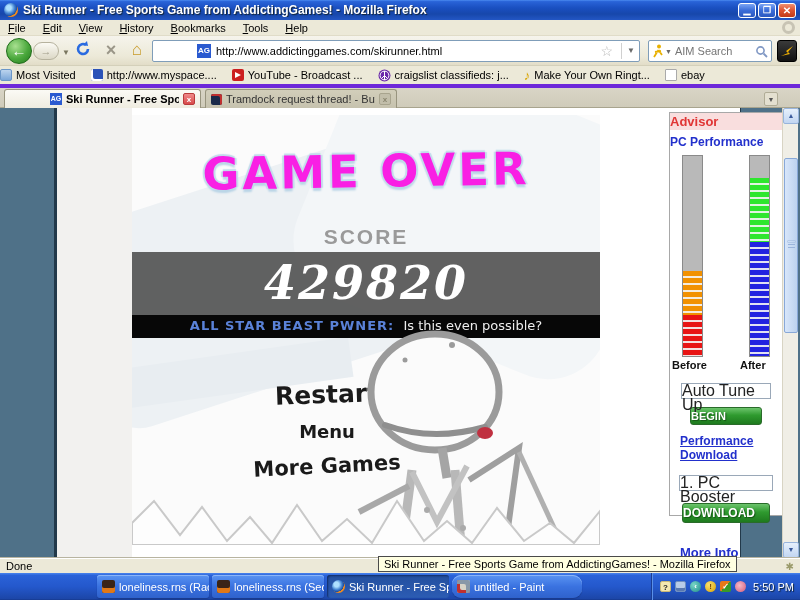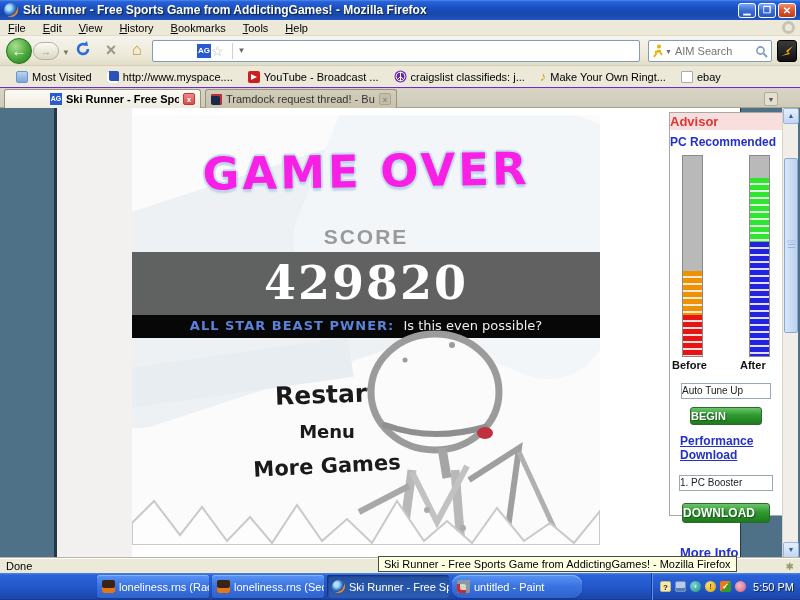--- a/index.html
+++ b/index.html
@@ -46,21 +46,21 @@
   .url-drop { color:#6a6a6a; font-size:8px; border-left:1px solid #d0d0d0; padding-left:5px; height:16px; line-height:16px; }
   .searchbox { position:absolute; left:648px; top:4px; width:124px; height:22px; background:#fff;
     border:1px solid #7f9db9; border-radius:2px; display:flex; align-items:center; padding:0 3px; }
   .search-input { border:none; outline:none; flex:1; min-width:0; font-size:11px; font-family:"Liberation Sans",sans-serif; color:#444; }
   .drop-sm { font-size:7px; color:#6a6a6a; margin:0 3px 0 1px; }
   .go-btn { position:absolute; left:777px; top:4px; width:20px; height:22px; border-radius:3px;
     background:linear-gradient(to bottom,#3a3a3a,#111); border:1px solid #000; display:flex; align-items:center; justify-content:center; }
 
   
   .bookmarksbar { position:absolute; left:0; top:66px; width:800px; height:22px; background:#ece9d8;
-    border-bottom:1px solid #6d28d9; display:flex; align-items:center; gap:15px; padding-left:16px; }
+    border-bottom:4px solid #6d28d9; display:flex; align-items:center; gap:15px; padding-left:0; }
   .bm { display:flex; align-items:center; gap:4px; color:#000; white-space:nowrap; }
   .bm-ico { width:12px; height:12px; border-radius:2px; display:inline-block; flex:0 0 auto; }
 
   
   .tabbar { position:absolute; left:0; top:88px; width:800px; height:20px;
     background:linear-gradient(to bottom,#d9d5c6,#cfcbba); border-bottom:1px solid #a8a48e; }
   .tab { position:absolute; top:1px; height:19px; display:flex; align-items:center; padding:0 5px; gap:4px;
     border:1px solid #98947e; border-bottom:none; border-radius:3px 3px 0 0; }
   .tab.active { left:4px; width:197px; background:linear-gradient(to bottom,#fbfaf5,#efece0); font-weight:bold; }
   .tab.inactive { left:205px; width:192px; background:linear-gradient(to bottom,#d2ceba,#c6c2ae); color:#333; }
@@ -79,21 +79,21 @@
 
   .game { position:absolute; left:75px; top:7px; width:468px; height:430px; background:#fbfbfb; overflow:hidden; }
   .snow1 { position:absolute; left:-60px; top:60px; width:380px; height:210px; background:#edf1f4; transform:rotate(-18deg); border-radius:40px; }
   .snow2 { position:absolute; left:180px; top:-30px; width:330px; height:260px; background:#f3f6f8; transform:rotate(22deg); border-radius:60px; }
   .snow3 { position:absolute; left:-40px; top:240px; width:260px; height:40px; background:#e8edf1; transform:rotate(-8deg); }
   .game-over { position:absolute; left:0; top:30px; width:100%; text-align:center;
     font-family:"DejaVu Sans", cursive, sans-serif; font-size:45px; font-weight:bold; letter-spacing:3px; color:#f91fe4;
     text-shadow:-2px 0 1px #c3dcec, 2px 0 1px #c3dcec, 0 -2px 1px #c3dcec, 0 3px 2px #b9d4e6; transform:rotate(-1deg); }
   .score-label { position:absolute; left:0; top:110px; width:100%; text-align:center;
     font-size:21px; font-weight:bold; letter-spacing:2px; color:#9a9a9a; }
-  .score-band { position:absolute; left:0; top:137px; width:100%; height:76px; background:rgba(88,88,88,.95); }
+  .score-band { position:absolute; left:0; top:137px; width:100%; height:76px; background:rgba(88,88,88,.95);font-style:italic; }
   .score-num { width:100%; text-align:center; font-family:"DejaVu Serif", serif; font-weight:bold; font-size:46px;
     color:#fff; line-height:63px; letter-spacing:2px; }
   .rank-band { position:absolute; left:0; top:200px; width:100%; height:23px; background:#070707; text-align:center;
     font-family:"DejaVu Sans", cursive, sans-serif; font-size:13px; line-height:22px; }
   .rank-name { color:#5a82d8; font-weight:bold; letter-spacing:1px; }
   .rank-comment { color:#eee; margin-left:5px; }
   .game-menu { position:absolute; left:115px; top:265px; width:160px; text-align:center;
     font-family:"DejaVu Sans", cursive, sans-serif; color:#1a1a1a; }
   .game-menu-item { margin-bottom:12px; font-weight:bold; }
   .gm-restart { font-size:25px; transform:rotate(-2deg); }
@@ -110,21 +110,21 @@
   .gauges { position:relative; height:206px; margin-top:6px; }
   .gauge { position:absolute; top:0; width:21px; height:202px; border:1px solid #8a8a8a; background:#b9b9b9; }
   .gauge .seg { width:100%; }
   .striped { background-image:repeating-linear-gradient(to bottom, transparent 0 5px, rgba(245,245,245,.9) 5px 7px); }
   .g-before { left:12px; }
   .g-after { left:79px; }
   .gauge-label { position:absolute; top:204px; font-weight:bold; font-size:11px; color:#111; }
   .gl-before { left:2px; width:42px; }
   .gl-after { left:70px; width:40px; }
   .ad-select { margin:22px auto 0; width:90px; height:16px; border:1px solid #9aa8b8; background:#fff;
-    font-size:10px; line-height:14px; color:#222; }
+    font-size:16px; line-height:14px; color:#222; }
   .btn-green { margin:8px auto 0; border:1px solid #2a6b2a; border-radius:3px; color:#fff; font-weight:bold;
     background:linear-gradient(to bottom,#6cc46c,#2f9a2f 45%,#1e7a1e); text-shadow:1px 1px 1px #155515; }
   .btn-begin { width:72px; height:18px; font-size:11px; line-height:16px; }
   .btn-download { width:88px; height:20px; font-size:12px; line-height:18px; margin-top:12px; }
   .ad-link { display:block; margin:9px auto 0; width:92px; color:#2230cc; font-weight:bold; font-size:12px;
     text-decoration:underline; line-height:1.2; }
   .ad-link.small { font-size:13px; margin-top:22px; }
   .ad-brand { margin-top:2px; font-size:8px; color:#c0b4b4; letter-spacing:1px; }
 
   
@@ -192,20 +192,21 @@
   <div class="tool-ico" style="left:72px;">
     <svg width="18" height="18" viewBox="0 0 18 18">
         <path d="M14 9a5 5 0 1 1-2-4" fill="none" stroke="#2a6be0" stroke-width="2.6"></path>
         <path d="M13 1 L14 6 L9 5 Z" fill="#2a6be0"></path>
       </svg>
   </div>
   <div class="tool-ico" style="left:100px; color:#9a9688; font-size:18px; font-weight:bold; line-height:20px;">×</div>
   <div class="tool-ico" style="left:126px; color:#c89a28; font-size:17px; line-height:20px;">⌂</div>
   <div class="urlbar">
     <div class="favicon-ag">AG</div>
+    <div class="url-text">http://www.addictinggames.com/skirunner.html</div>
     <div class="star">☆</div>
     <div class="url-drop">▼</div>
   </div>
   <div class="searchbox">
     <svg width="12" height="14" viewBox="0 0 12 14">
         <circle cx="7" cy="2.5" r="2" fill="#e8b000"></circle>
         <path d="M2 13 C4 10 5 8 6.5 6 M3 8 L9 7 M6.5 6 L10 11" stroke="#e8b000" stroke-width="1.8" fill="none"></path>
       </svg>
     <span class="drop-sm">▼</span>
     <input class="search-input" placeholder="AIM Search" style="">
@@ -314,21 +315,21 @@
         <circle cx="106" cy="198" r="3" fill="#aaa"></circle>
       </svg>
 
       <svg class="mountains" width="468" height="62" viewBox="0 0 468 62">
         <path d="M0 62 L0 40 L22 18 L48 52 L70 24 L95 58 L118 34 L140 60 L165 22 L190 58 L215 36 L240 60 L265 18 L292 58 L315 38 L340 60 L365 25 L392 58 L418 40 L442 60 L468 28 L468 62 Z" fill="#fdfdfd" stroke="#c9c9c9" stroke-width="2"></path>
       </svg>
     </div>
 
     <div class="ad">
       <div class="ad-header">Advisor</div>
-      <div class="ad-sub">PC Recommended</div>
+      <div class="ad-sub">PC Performance</div>
       <div class="gauges">
         <div class="gauge g-before">
           <div class="seg" style="height:115px; background:#b9b9b9;"></div>
           <div class="seg striped" style="height:44px; background-color:#f29100;"></div>
           <div class="seg striped" style="height:41px; background-color:#e81414;"></div>
         </div>
         <div class="gauge g-after">
           <div class="seg" style="height:22px; background:#b9b9b9;"></div>
           <div class="seg striped" style="height:64px; background-color:#2ee62e;"></div>
           <div class="seg striped" style="height:114px; background-color:#2222e0;"></div>

